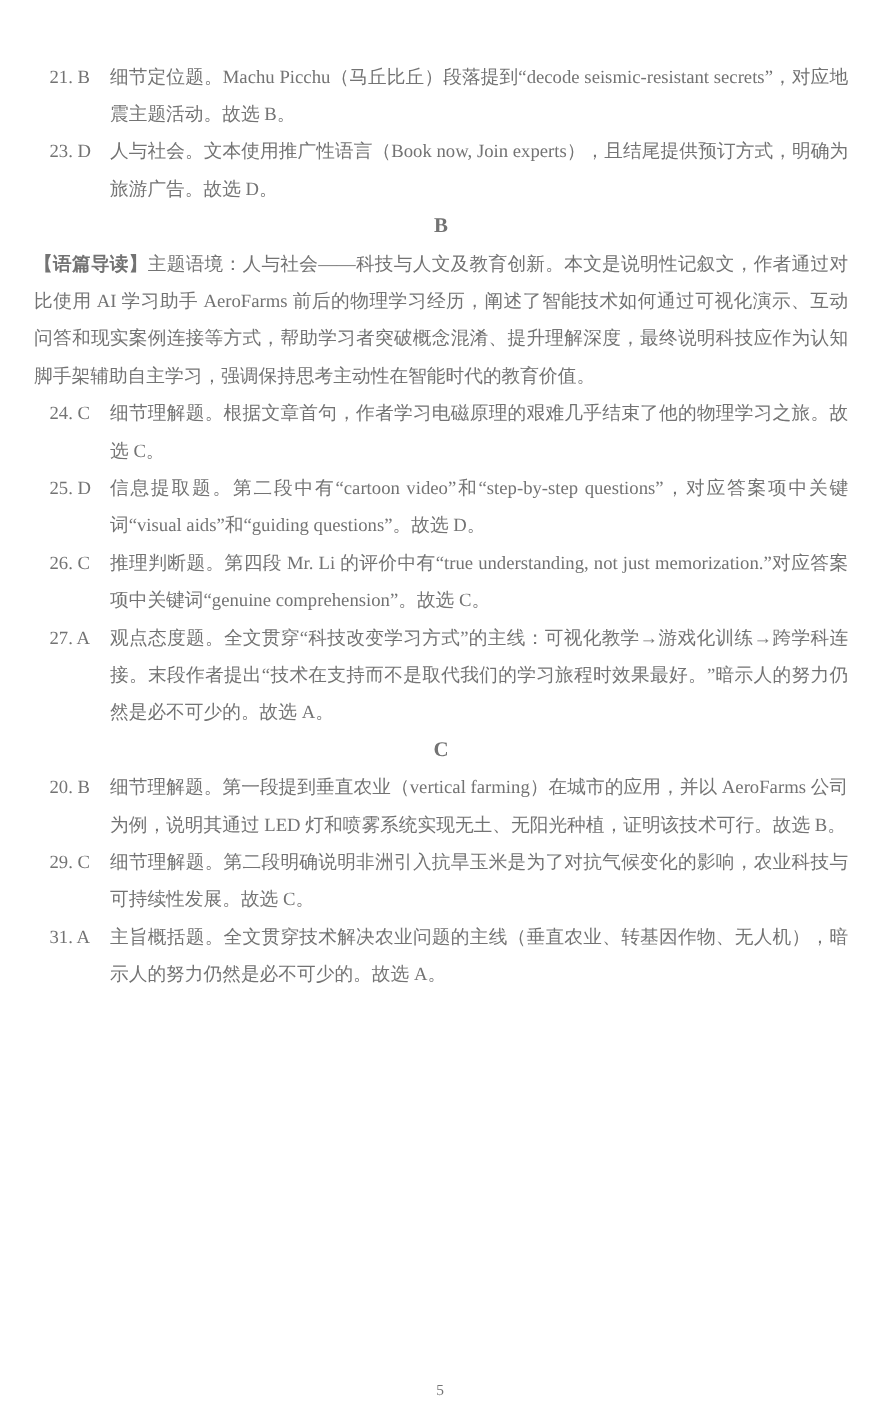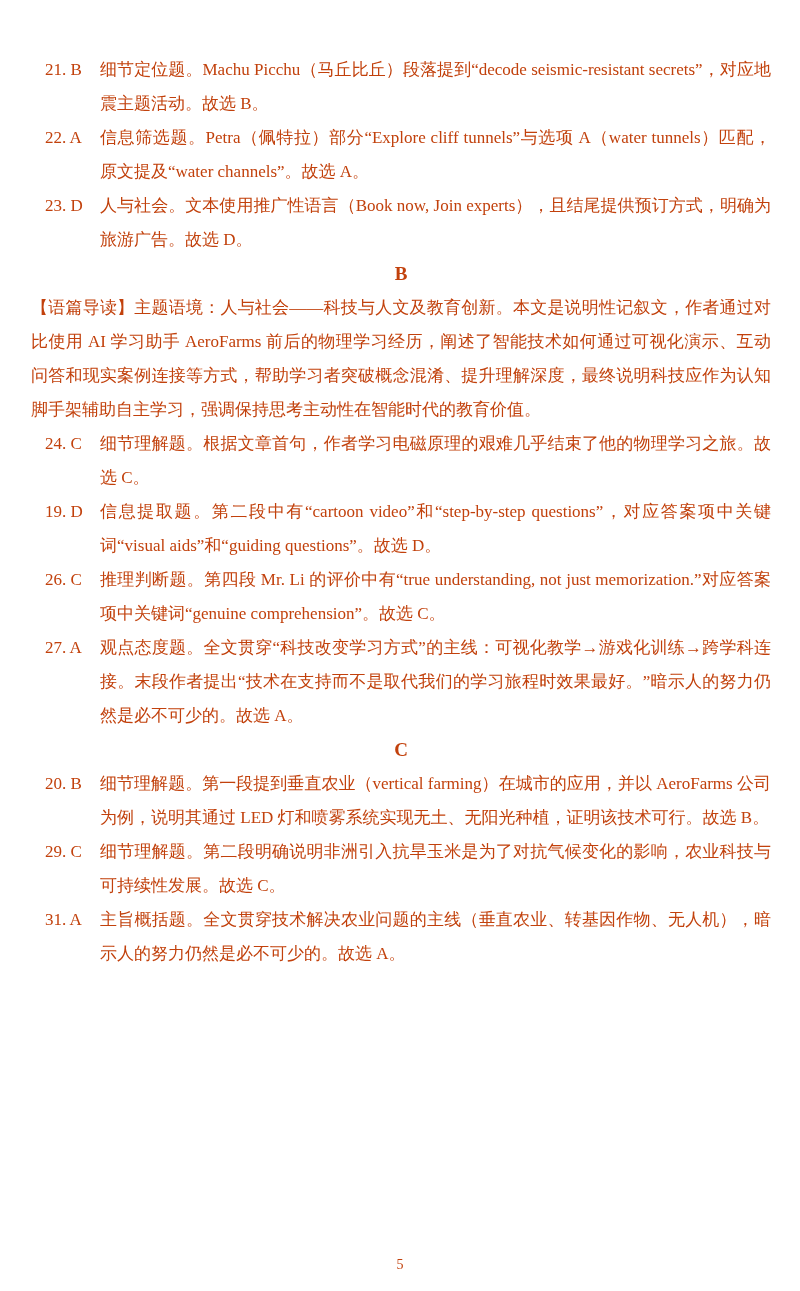--- a/index.html
+++ b/index.html
@@ -4,21 +4,21 @@
 <style>
   html, body { margin: 0; padding: 0; background: #ffffff; }
   .page {
     position: relative;
     width: 800px;
     height: 1291px;
     background: #ffffff;
     font-family: "Liberation Serif", "DejaVu Serif", serif;
     font-size: 17px;
     line-height: 34px;
-    color: #c2410c;
+    color: #737373;
     overflow: hidden;
   }
   .content {
     position: absolute;
     top: 53px;
     left: 31px;
     width: 740px;
   }
   .item {
     position: relative;
@@ -34,21 +34,21 @@
   .section-header {
     text-align: center;
     font-weight: bold;
     font-size: 19px;
     line-height: 34px;
   }
   .intro {
     text-align: justify;
     margin: 0;
   }
-  .intro-label { font-weight: normal; }
+  .intro-label { font-weight: bold; }
   .page-number {
     position: absolute;
     left: 0;
     right: 0;
     bottom: 18px;
     text-align: center;
     font-size: 14px;
     line-height: 16px;
   }
 </style>
@@ -56,38 +56,34 @@
 <body>
 
 <div class="page">
   <div class="content">
 
     <div class="item">
       <span class="item-label">21. B</span>
       <span>细节定位题。Machu Picchu（马丘比丘）段落提到“decode seismic-resistant secrets”，对应地震主题活动。故选 B。</span>
     </div>
     <div class="item">
-      <span class="item-label">22. A</span>
-      <span>信息筛选题。Petra（佩特拉）部分“Explore cliff tunnels”与选项 A（water tunnels）匹配，原文提及“water channels”。故选 A。</span>
-    </div>
-    <div class="item">
       <span class="item-label">23. D</span>
       <span>人与社会。文本使用推广性语言（Book now, Join experts），且结尾提供预订方式，明确为旅游广告。故选 D。</span>
     </div>
 
     <div class="section-header">B</div>
 
     <p class="intro"><span class="intro-label">【语篇导读】</span><span>主题语境：人与社会——科技与人文及教育创新。本文是说明性记叙文，作者通过对比使用 AI 学习助手 AeroFarms 前后的物理学习经历，阐述了智能技术如何通过可视化演示、互动问答和现实案例连接等方式，帮助学习者突破概念混淆、提升理解深度，最终说明科技应作为认知脚手架辅助自主学习，强调保持思考主动性在智能时代的教育价值。</span></p>
 
     <div class="item">
       <span class="item-label">24. C</span>
       <span>细节理解题。根据文章首句，作者学习电磁原理的艰难几乎结束了他的物理学习之旅。故选 C。</span>
     </div>
     <div class="item">
-      <span class="item-label">19. D</span>
+      <span class="item-label">25. D</span>
       <span>信息提取题。第二段中有“cartoon video”和“step-by-step questions”，对应答案项中关键词“visual aids”和“guiding questions”。故选 D。</span>
     </div>
     <div class="item">
       <span class="item-label">26. C</span>
       <span>推理判断题。第四段 Mr. Li 的评价中有“true understanding, not just memorization.”对应答案项中关键词“genuine comprehension”。故选 C。</span>
     </div>
     <div class="item">
       <span class="item-label">27. A</span>
       <span>观点态度题。全文贯穿“科技改变学习方式”的主线：可视化教学→游戏化训练→跨学科连接。末段作者提出“技术在支持而不是取代我们的学习旅程时效果最好。”暗示人的努力仍然是必不可少的。故选 A。</span>
     </div>

